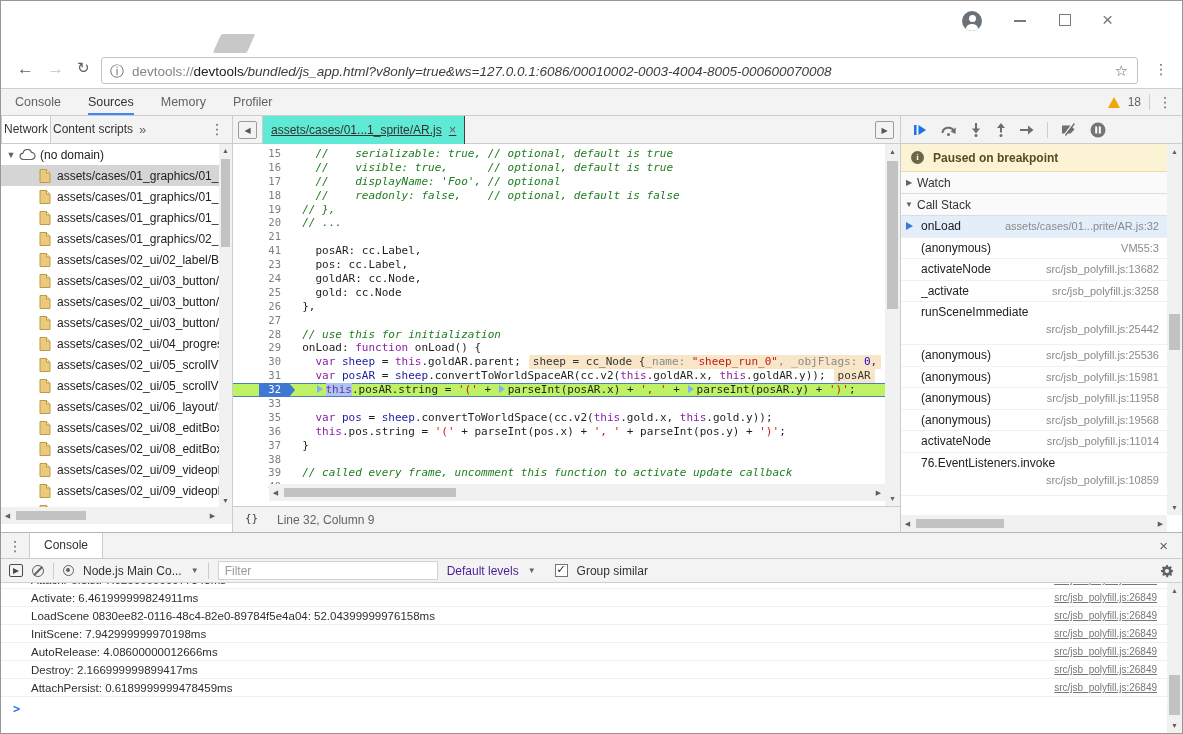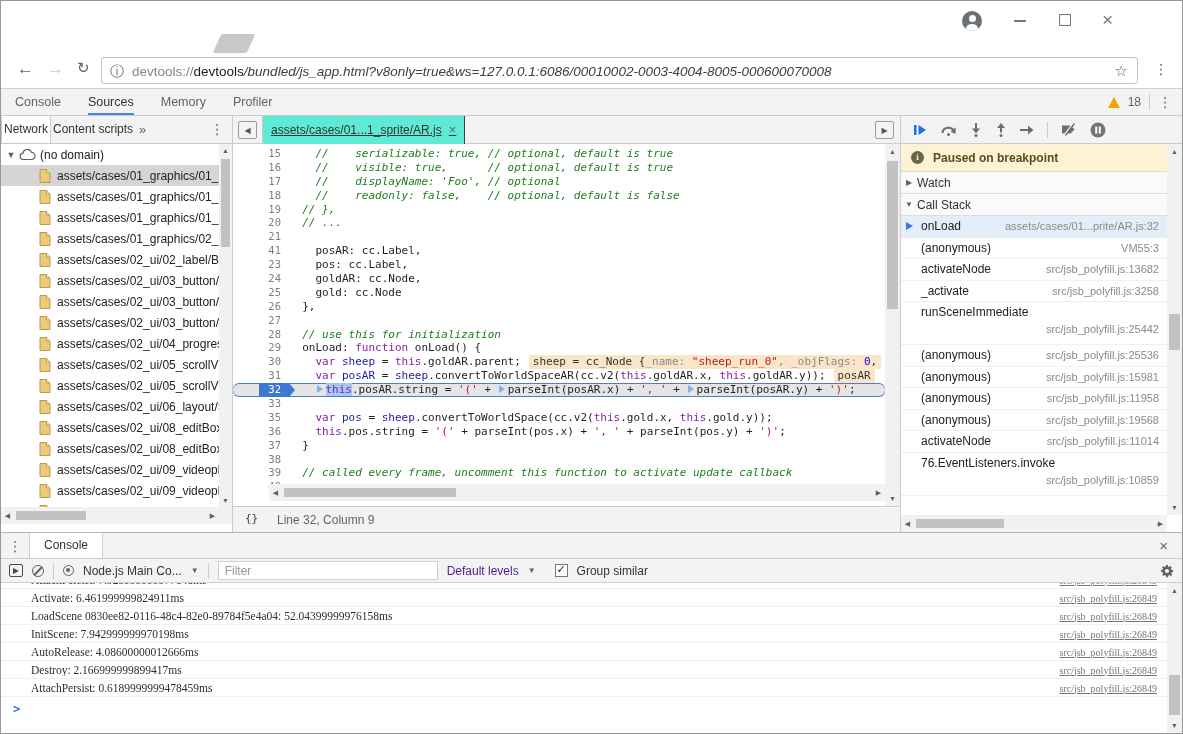--- a/index.html
+++ b/index.html
@@ -85,21 +85,21 @@
   .code { position:absolute; left:0; top:28px; right:15px; bottom:26px; overflow:hidden; padding-top:3px;
           font-family:"DejaVu Sans Mono","Liberation Mono",monospace; font-size:11px; }
   .cl { height:13.9px; line-height:13.9px; white-space:pre; overflow:hidden;padding-left:26px; }
   .ln { display:inline-block; width:30px; padding-right:8px; text-align:right; color:#7e7e7e; font-size:10.5px; position:relative; }
   .t-p { color:#1f1f1f; } .t-k { color:#8b1fa8; } .t-v { color:#1a1aa6; } .t-s { color:#c41a16; }
   .t-c { color:#1e7d1e; font-style:italic; }
   .t-sel { background:#a6c7f0; }
   .mk { display:inline-block; width:0; height:0; border-left:6px solid #7fb0ef; border-top:4.5px solid transparent; border-bottom:4.5px solid transparent; margin:0 3px 0 1px; }
   .ev { display:inline-block; background:#f9e6c8; margin-left:8px; padding:0 4px; color:#333; }
   .e-p { color:#333; } .e-g { color:#8a8a8a; } .e-s { color:#c41a16; } .e-n { color:#1c00cf; }
-  .cl.cur { background:#e5e5e5; box-shadow:inset 0 1px 0 #4f7cc7, inset 0 -1px 0 #4f7cc7;border-radius:6px; }
+  .cl.cur { background:#bef264; box-shadow:inset 0 1px 0 #4f7cc7, inset 0 -1px 0 #4f7cc7; }
   .cl.cur .ln { background:#3e78d2; color:#fff; }
   .cl.cur .ln::after { content:""; position:absolute; right:-6px; top:0; border-top:7px solid transparent; border-bottom:7px solid transparent; border-left:6px solid #3e78d2; }
   .ed-vsb { position:absolute; right:0; top:28px; bottom:26px; width:15px; background:#f1f1f1; }
   .ed-hsb { position:absolute; left:36px; right:15px; bottom:31px; height:17px; background:#f1f1f1; }
   .ed-status { position:absolute; left:0; right:0; bottom:0; height:26px; background:#f3f3f3; border-top:1px solid #ccc; }
   .pp { position:absolute; left:12px; top:5px; font-family:"DejaVu Sans Mono",monospace; font-size:11px; color:#444; }
   .lc { position:absolute; left:44px; top:6px; color:#5f6368; }
 
   
   .dbg-toolbar { position:absolute; left:0; top:0; right:0; height:28px; background:#f3f3f3; border-bottom:1px solid #ccc; display:flex; align-items:center; padding-left:12px; gap:13px; }
@@ -139,21 +139,21 @@
   .target-ico::after { content:""; position:absolute; left:2px; top:2px; width:4px; height:4px; border-radius:50%; background:#5f6368; }
   .ctx-label { color:#333; }
   .dd { font-size:8px; color:#5f6368; }
   .filter-in { width:220px; height:19px; border:1px solid #d1d1d1; background:#fff; font-family:"Liberation Sans",sans-serif; font-size:12px; padding:0 6px; color:#333; }
   .filter-in::placeholder { color:#999; }
   .lvl { color:#4c1d95; }
   .cbx { width:13px; height:13px; border:1px solid #767676; background:#fff; position:relative; margin-left:10px; }
   .cbx::after { content:"✓"; position:absolute; left:1px; top:-2px; font-size:11px; color:#1a1a1a; }
   .gear { margin-left:auto; }
   .dr-msgs { position:absolute; left:0; top:50px; right:15px; bottom:0; overflow:hidden; background:#fff; }
-  .msg { display:flex; align-items:flex-end; padding:2.5px 10px 2.5px 30px; border-bottom:1px solid #f0f0f0; font-family:Liberation Serif, serif; font-size:11.5px; color:#2e2e2e; }
+  .msg { display:flex; align-items:center; padding:2.5px 10px 2.5px 30px; border-bottom:1px solid #f0f0f0; font-family:Liberation Sans, sans-serif; font-size:11.5px; color:#2e2e2e; }
   .msg.clip { margin-top:-12px; }
   .msg-t { flex:1; white-space:pre; overflow:hidden; }
   .msg-l { color:#777; text-decoration:underline; white-space:nowrap; margin-left:16px; font-size:10px; }
   .prompt { padding:5px 10px 0 12px; font-family:"DejaVu Sans Mono",monospace; font-size:12px; font-weight:bold; color:#2871f0; }
   .dr-vsb { position:absolute; right:0; top:50px; bottom:0; width:15px; background:#f1f1f1; }
 </style>
 </head>
 <body>
 
 <div class="win">

